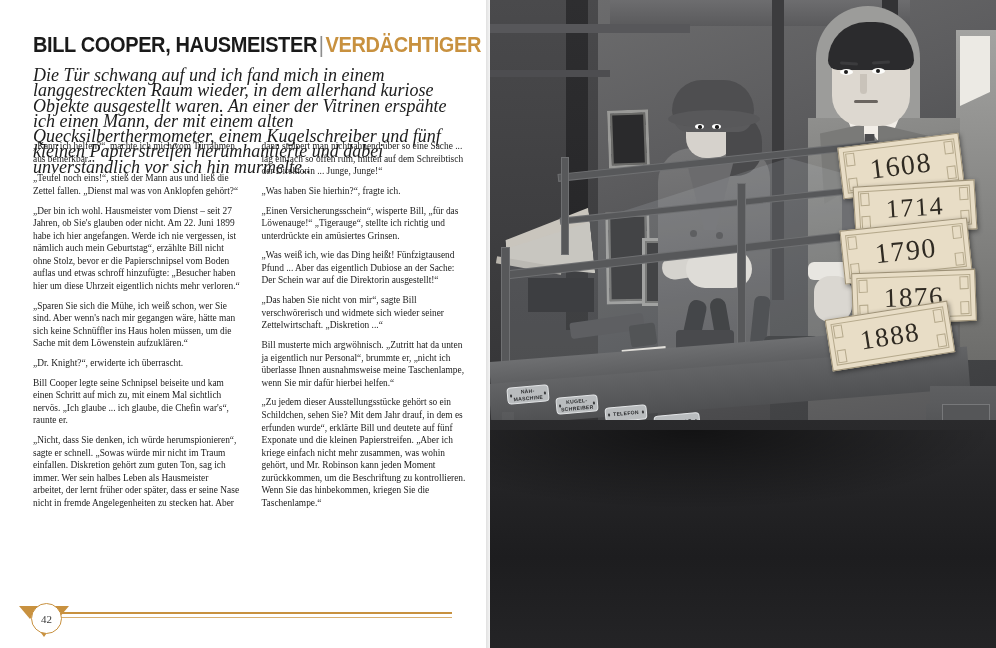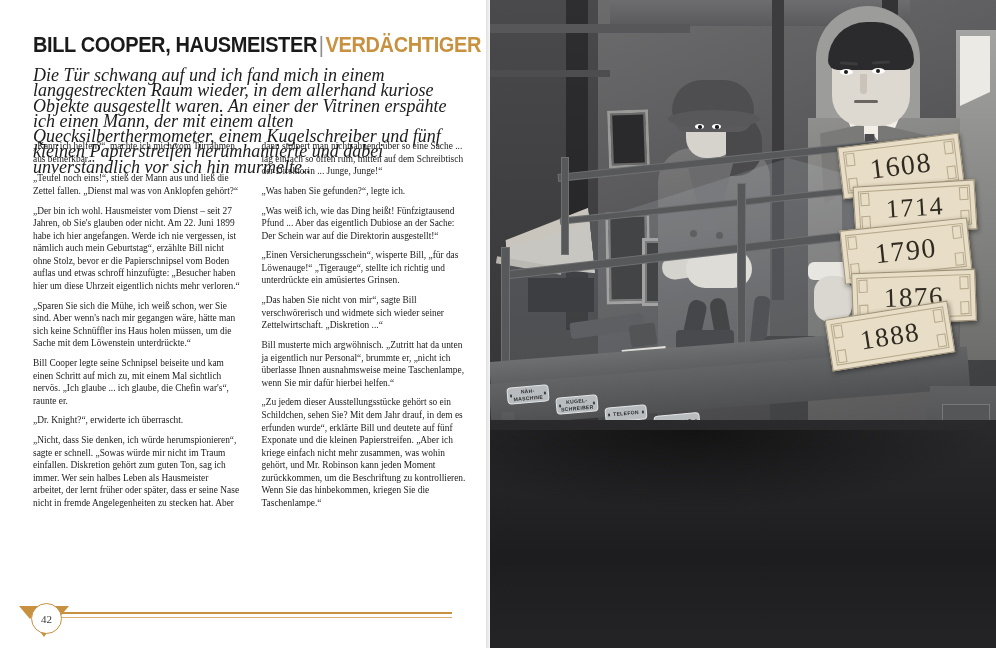--- a/index.html
+++ b/index.html
@@ -474,27 +474,27 @@
     <div class="page-title">
       <span>BILL COOPER, HAUSMEISTER</span><span class="sep">|</span><span class="accent">VERDÄCHTIGER</span>
     </div>
 
     <div class="intro">Die Tür schwang auf und ich fand mich in einem langgestreckten Raum wieder, in dem allerhand kuriose Objekte ausgestellt waren. An einer der Vitrinen erspähte ich einen Mann, der mit einem alten Quecksilberthermometer, einem Kugelschreiber und fünf kleinen Papierstreifen herumhantierte und dabei unverständlich vor sich hin murmelte..</div>
 
     <div class="cols" id="body-columns">
         <p>„Kann ich helfen?“, machte ich mich vom Türrahmen aus bemerkbar.</p>
         <p>„Teufel noch eins!“, stieß der Mann aus und ließ die Zettel fallen. „Dienst mal was von Anklopfen gehört?“</p>
         <p>„Der bin ich wohl. Hausmeister vom Dienst  – seit 27 Jahren, ob Sie's glauben oder nicht. Am 22. Juni 1899 habe ich hier angefangen. Werde ich nie vergessen, ist nämlich auch mein Geburtstag“, erzählte Bill nicht ohne Stolz, bevor er die Papierschnipsel vom Boden auflas und etwas schroff hinzufügte: „Besucher haben hier um diese Uhrzeit eigentlich nichts mehr verloren.“</p>
-        <p>„Sparen Sie sich die Mühe, ich weiß schon, wer Sie sind. Aber wenn's nach mir gegangen wäre, hätte man sich keine Schnüffler ins Haus holen müssen, um die Sache mit dem Löwenstein unterdrückte.“</p>
+        <p>„Sparen Sie sich die Mühe, ich weiß schon, wer Sie sind. Aber wenn's nach mir gegangen wäre, hätte man sich keine Schnüffler ins Haus holen müssen, um die Sache mit dem Löwenstein aufzuklären.“</p>
+        <p>„Dr. Knight?“, erwiderte ich überrascht.</p>
         <p>Bill Cooper legte seine Schnipsel beiseite und kam einen Schritt auf mich zu, mit einem Mal sichtlich nervös. „Ich glaube ... ich glaube, die Chefin war's“, raunte er.</p>
-        <p>„Dr. Knight?“, erwiderte ich überrascht.</p>
         <p>„Nicht, dass Sie denken, ich würde herumspionieren“, sagte er schnell. „Sowas würde mir nicht im Traum einfallen. Diskretion gehört zum guten Ton, sag ich immer. Wer sein halbes Leben als Hausmeister arbeitet, der lernt früher oder später, dass er seine Nase nicht in fremde Angelegenheiten zu stecken hat. Aber dann stolpert man nichtsahnend über so eine Sache ... lag einfach so offen rum, mitten auf dem Schreibtisch der Direktorin ... Junge, Junge!“</p>
-        <p>„Was haben Sie gefunden?“, legte ich.</p>
+        <p>„Was haben Sie hierhin?“, fragte ich.</p>
+        <p>„Einen Versicherungsschein“, wisperte Bill, „für das Löwenauge!“ „Tigerauge“, stellte ich richtig und unterdrückte ein amüsiertes Grinsen.</p>
         <p>„Was weiß ich, wie das Ding heißt! Fünfzigtausend Pfund ... Aber das eigentlich Dubiose an der Sache: Der Schein war auf die Direktorin ausgestellt!“</p>
-        <p>„Einen Versicherungsschein“, wisperte Bill, „für das Löwenauge!“ „Tigerauge“, stellte ich richtig und unterdrückte ein amüsiertes Grinsen.</p>
         <p>„Das haben Sie nicht von mir“, sagte Bill verschwörerisch und widmete sich wieder seiner Zettelwirtschaft. „Diskretion ...“</p>
         <p>Bill musterte mich argwöhnisch. „Zutritt hat da unten ja eigentlich nur Personal“, brummte er, „nicht ich überlasse Ihnen ausnahmsweise meine Taschenlampe, wenn Sie mir dafür hierbei helfen.“</p>
         <p>„Zu jedem dieser Ausstellungsstücke gehört so ein Schildchen, sehen Sie? Mit dem Jahr drauf, in dem es erfunden wurde“, erklärte Bill und deutete auf fünf Exponate und die kleinen Papierstreifen. „Aber ich kriege einfach nicht mehr zusammen, was wohin gehört, und Mr. Robinson kann jeden Moment zurückkommen, um die Beschriftung zu kontrollieren. Wenn Sie das hinbekommen, kriegen Sie die Taschenlampe.“</p>
       </div>
 
     <div class="page-foot">
       <div class="foot-rule"></div>
       <div class="foot-rule thin"></div>
       <div class="pagenum">
         <div class="tri-l"></div>

